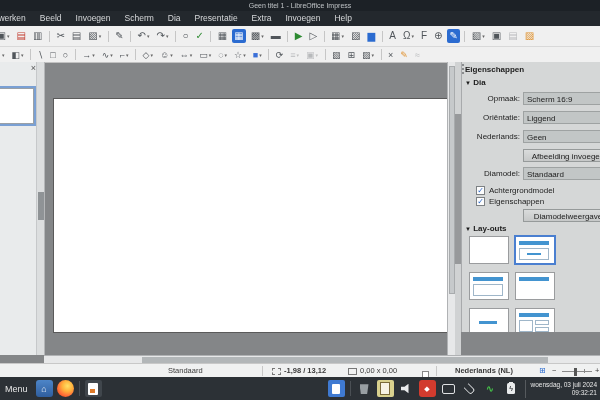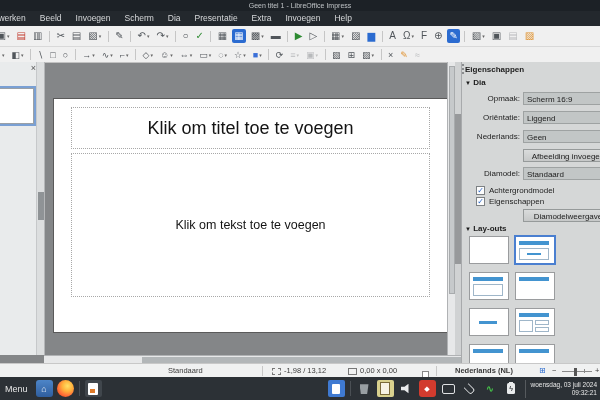--- a/index.html
+++ b/index.html
@@ -48,21 +48,21 @@
 
   
   .vscroll{left:447px;top:62px;width:8px;height:293px;background:#e7e8e9;border-left:1px solid #b0b2b4;}
   .vscroll-thumb{position:absolute;left:1px;top:4px;width:6px;height:228px;background:#c6c9cb;border:1px solid #a8abad;box-sizing:border-box;}
   .hscroll{left:44px;top:355px;width:556px;height:8px;background:#e7e8e9;border-top:1px solid #b0b2b4;}
   .hscroll-thumb{position:absolute;left:98px;top:1px;width:406px;height:6px;background:#b2b6b8;}
   .sbscroll{left:455px;top:62px;width:6px;height:293px;background:#d0d2d3;}
   .sbscroll-thumb{position:absolute;left:0;top:52px;width:6px;height:150px;background:#97999b;}
 
   
-  .sidebar{left:461px;top:62px;width:139px;height:338px;background:#d5d7d7;border-left:1px solid #a8aaac;overflow:hidden;font-size:8px;color:#1c1c1c;}
+  .sidebar{left:461px;top:62px;width:139px;height:270px;background:#d5d7d7;border-left:1px solid #a8aaac;overflow:hidden;font-size:8px;color:#1c1c1c;}
   .sb-header{position:absolute;left:3px;top:3px;font-weight:bold;font-size:8px;}
   .sb-grip{position:absolute;left:0;top:2px;width:2px;height:10px;border-left:2px dotted #8a8c8e;}
   .sb-sec{position:absolute;left:3px;font-weight:bold;font-size:8px;}
   .sb-sec .tri{font-size:6px;}
   .sb-label{position:absolute;width:58px;text-align:right;line-height:14px;}
   .sb-field{position:absolute;left:61px;width:85px;height:13px;background:#c2c6c6;border:1px solid #9ea2a2;
             line-height:13px;padding-left:3px;box-sizing:border-box;white-space:nowrap;overflow:hidden;}
   .sb-btn{position:absolute;left:61px;width:90px;height:13px;background:linear-gradient(#dadcdc,#c6c8c8);
           border:1px solid #969a9a;text-align:center;line-height:13px;box-sizing:border-box;white-space:nowrap;overflow:hidden;}
   .cb-col{position:absolute;left:14px;top:123px;}
@@ -348,26 +348,20 @@
 
   <div class="abs slidepanel">
     <span class="panel-close">×</span>
     <div class="panel-thumb"></div>
     <div class="panel-scroll">
       <div class="panel-scroll-thumb"></div>
     </div>
   </div>
 
   <div class="abs slide">
-    <div class="ph ph-title">
-      <span>Klik om titel toe te voegen</span>
-    </div>
-    <div class="ph ph-body">
-      <span>Klik om tekst toe te voegen</span>
-    </div>
   </div>
 
   <div class="abs vscroll">
     <div class="vscroll-thumb"></div>
   </div>
   <div class="abs hscroll">
     <div class="hscroll-thumb"></div>
   </div>
   <div class="abs sbscroll">
     <div class="sbscroll-thumb"></div>
@@ -434,21 +428,21 @@
         </div>
         <div class="lthumb">
           <span class="lbar" style="left: 3px; top: 4px; width: 30px; height: 4px;"></span>
         </div>
       </div>
   </div>
 
   <div class="abs statusbar">
     <span class="abs" style="left:168px;">Standaard</span>
     <span class="abs" style="left:262px;top:2px;width:1px;height:10px;background:#c8c8c8;"></span>
-    <span class="abs" style="left:272px;"><span class="sb-ico pos-ico"></span><span>-1,98 / 13,12</span></span>
+    <span class="abs" style="left:272px;font-weight:bold;"><span class="sb-ico pos-ico"></span><span>-1,98 / 13,12</span></span>
     <span class="abs" style="left:348px;"><span class="sb-ico size-ico"></span><span>0,00 x 0,00</span></span>
     <span class="abs" style="left:422px;top:4px;"><span class="sb-ico doc-ico"></span></span>
     <span class="abs" style="left:436px;top:2px;width:1px;height:10px;background:#c8c8c8;"></span>
     <span class="abs" style="left:455px;font-weight:bold;">Nederlands (NL)</span>
     <span class="abs fit-ico" style="left:539px;">⊞</span>
     <span class="abs" style="left:552px;">−</span>
     <span class="zoom-track"></span>
     <span class="zoom-thumb"></span>
     <span class="zoom-tick"></span>
     <span class="abs" style="left:595px;">+</span>

